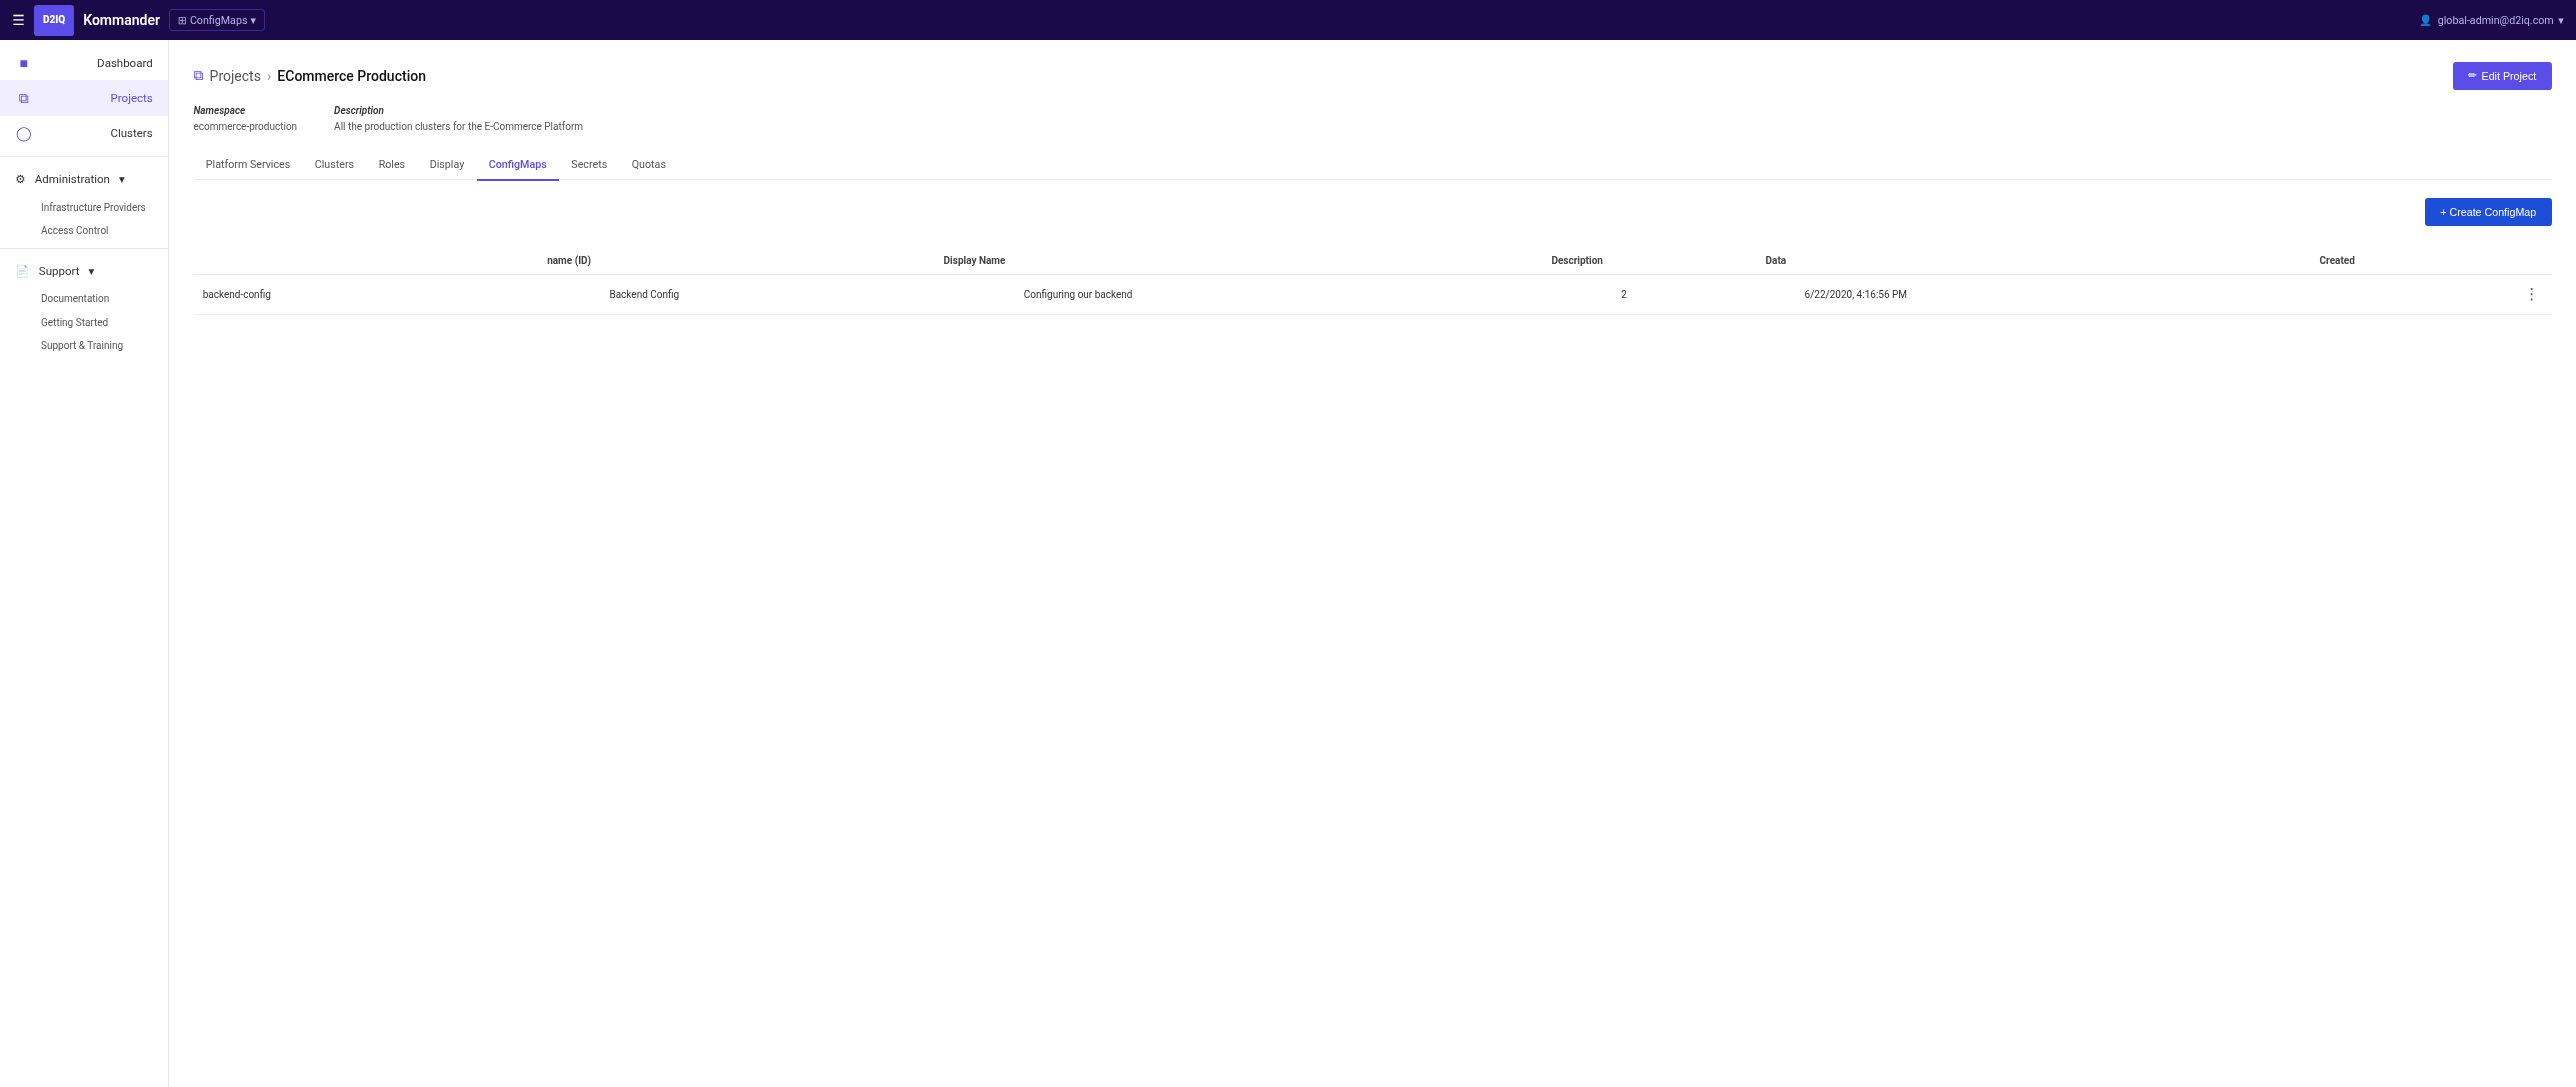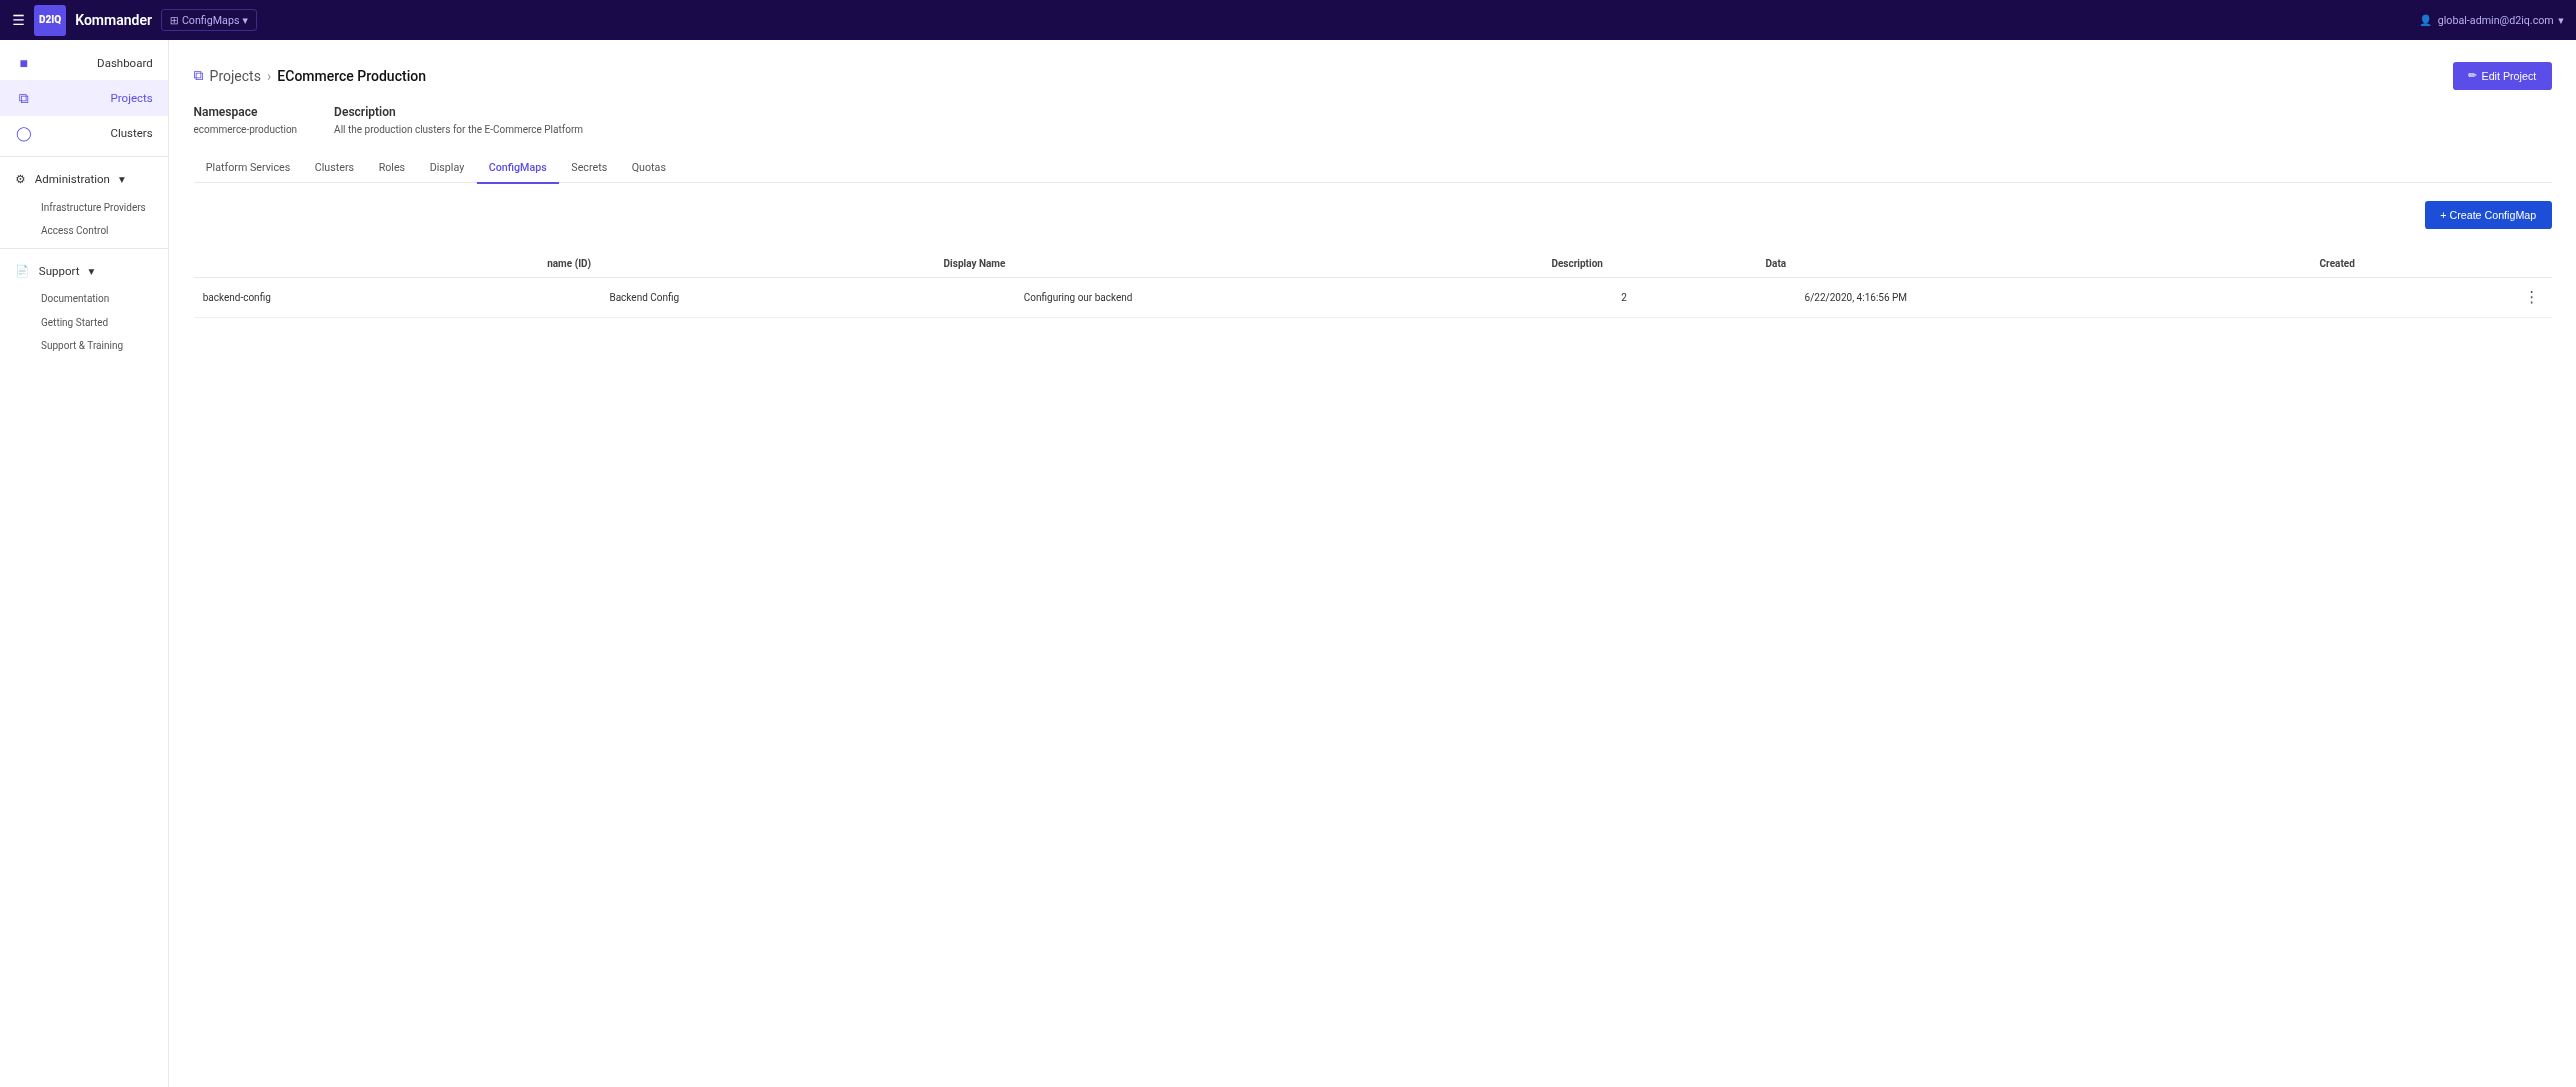--- a/index.html
+++ b/index.html
@@ -13,21 +13,21 @@
       align-items: center;
       padding: 0 12.3px;
       flex-shrink: 0;
       justify-content: space-between;
       z-index: 100;
     }
     .top-nav-left { display: flex; align-items: center; gap: 9.2px; }
     .hamburger { color: white; cursor: pointer; font-size: 14px; }
     .logo-box {
       background: #5b4de8;
-      width: 32px; height: 31px;
+      width: 40px; height: 31px;
       border-radius: 3.1px;
       display: flex; align-items: center; justify-content: center;
       color: white; font-weight: 900; font-size: 10px; line-height: 1;
       text-align: center;
     }
     .app-name { color: white; font-size: 14px; font-weight: 600; }
     .env-badge {
       display: flex; align-items: center; gap: 3.1px;
       color: #b8b0f0; font-size: 10.7px; cursor: pointer;
       border: 0.8px solid #3d2d8a; border-radius: 3.1px; padding: 3.1px 7.7px;
@@ -105,21 +105,21 @@
       cursor: pointer;
       display: flex; align-items: center; gap: 4.6px;
     }
 
     
     .meta-row {
       display: flex; gap: 37px;
       margin-bottom: 18.4px;
     }
     .meta-item { display: flex; flex-direction: column; gap: 4.6px; }
-    .meta-label { color: #333; font-size: 12px; font-weight: 600; }
+    .meta-label { color: #333; font-size: 10px; font-weight: 600; font-style: italic; }
     .meta-value { color: #555; font-size: 10px; }
 
     
     .tabs {
       display: flex; gap: 0;
       border-bottom: 1.5px solid #e8e8e8;
       margin-bottom: 18.4px;
     }
     .tab {
       padding: 7.7px 12.3px;

